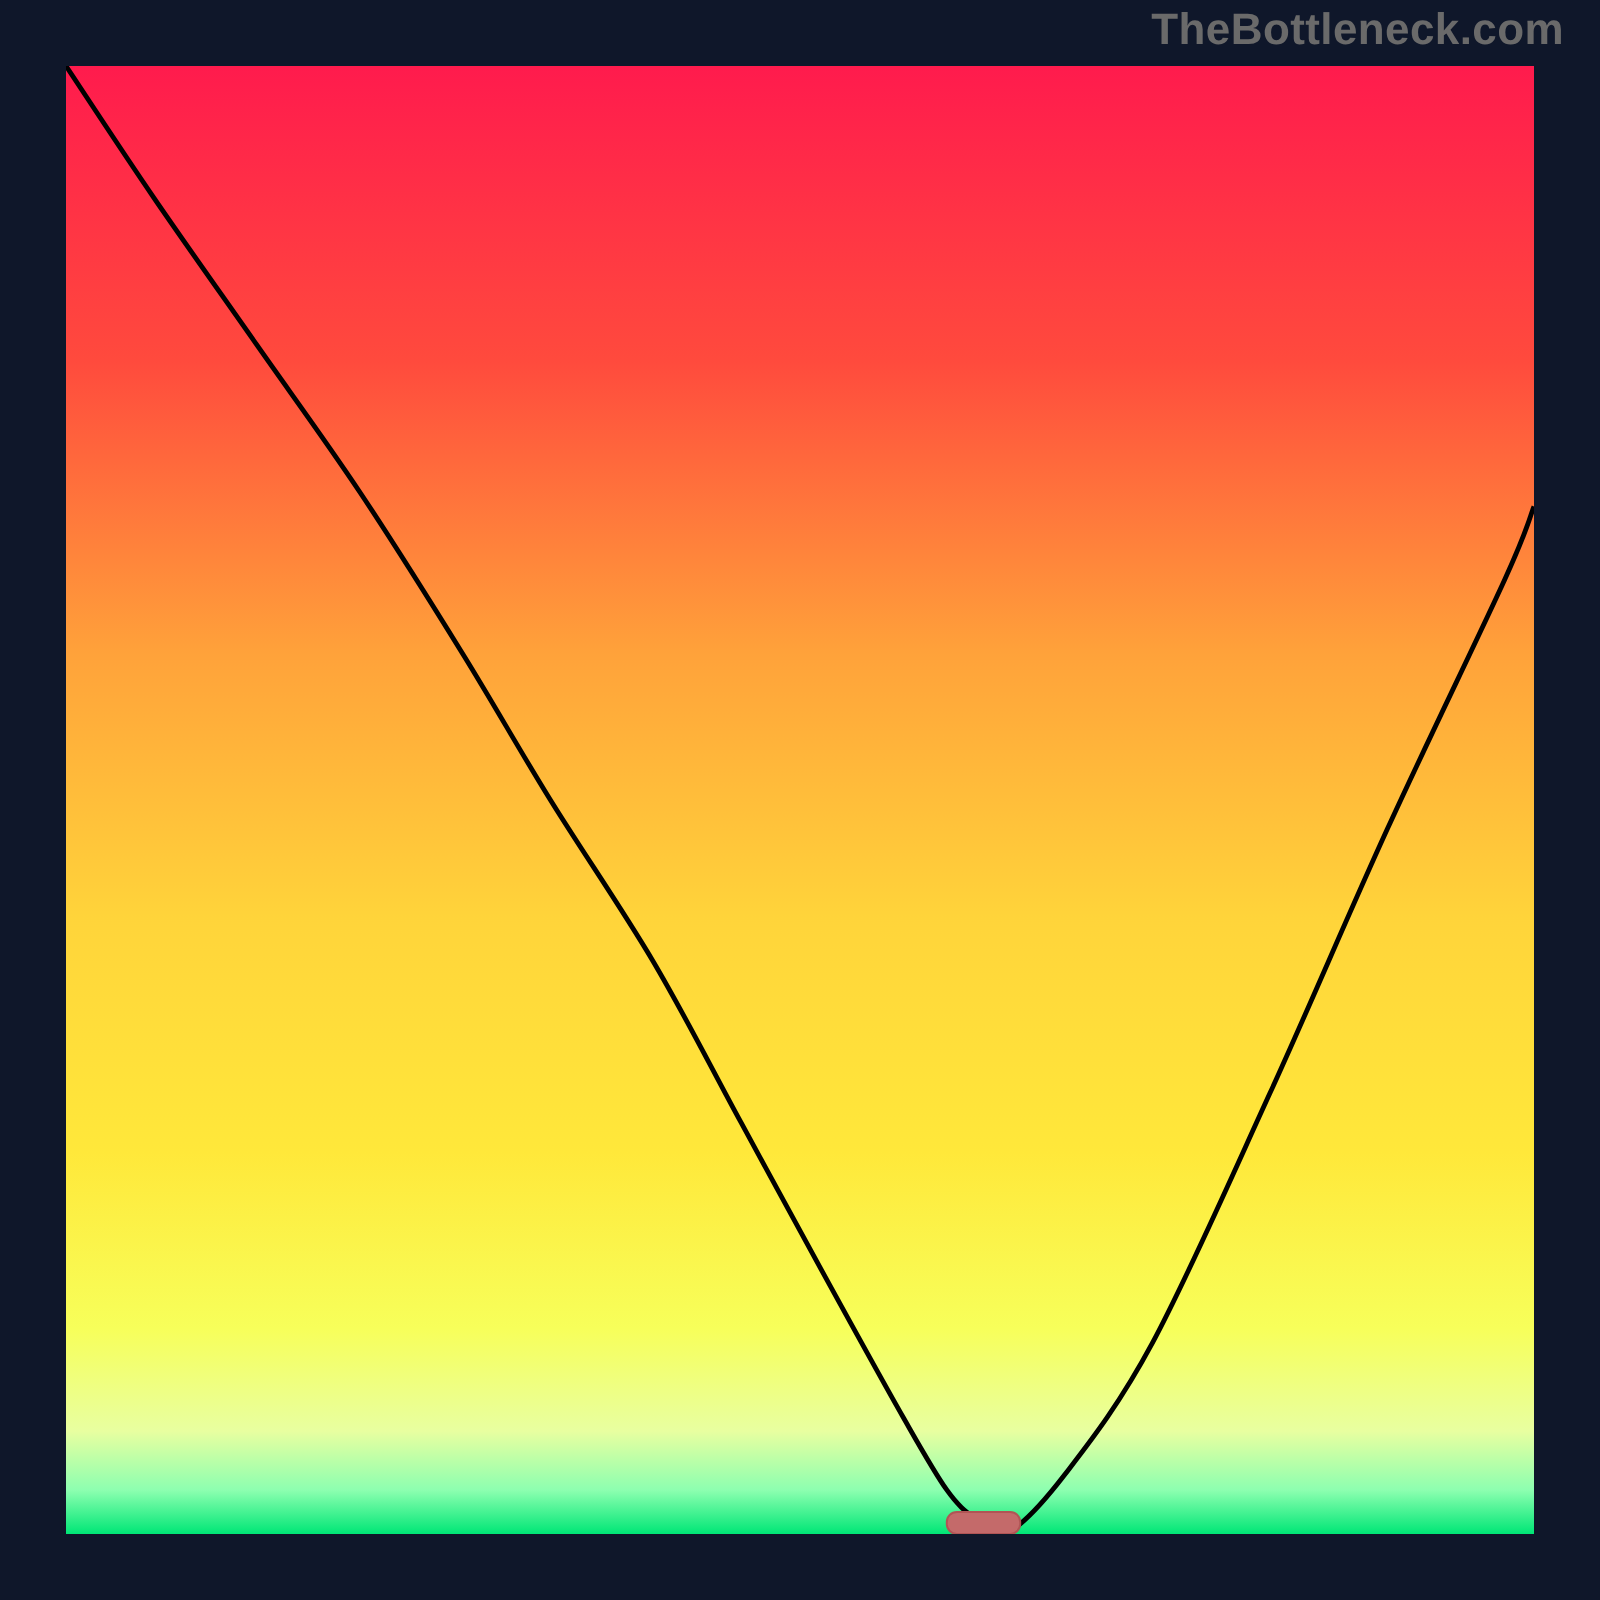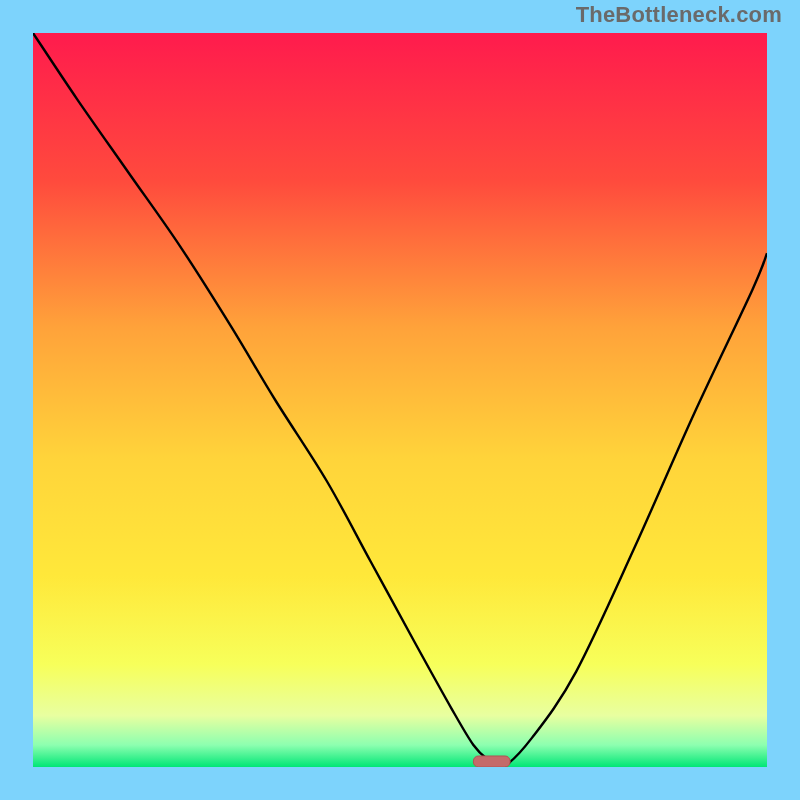--- a/index.html
+++ b/index.html
@@ -7,21 +7,21 @@
     padding: 0;
     width: 800px;
     height: 800px;
     background: #000;
     overflow: hidden;
   }
   .frame {
     position: relative;
     width: 800px;
     height: 800px;
-    background: #7dd3fc;
+    background: #0f172a;
   }
   .watermark {
     position: absolute;
     top: 2px;
     right: 18px;
     font-family: Arial, Helvetica, sans-serif;
     font-size: 22px;
     font-weight: 600;
     color: #6a6a6a;
     letter-spacing: 0.2px;

